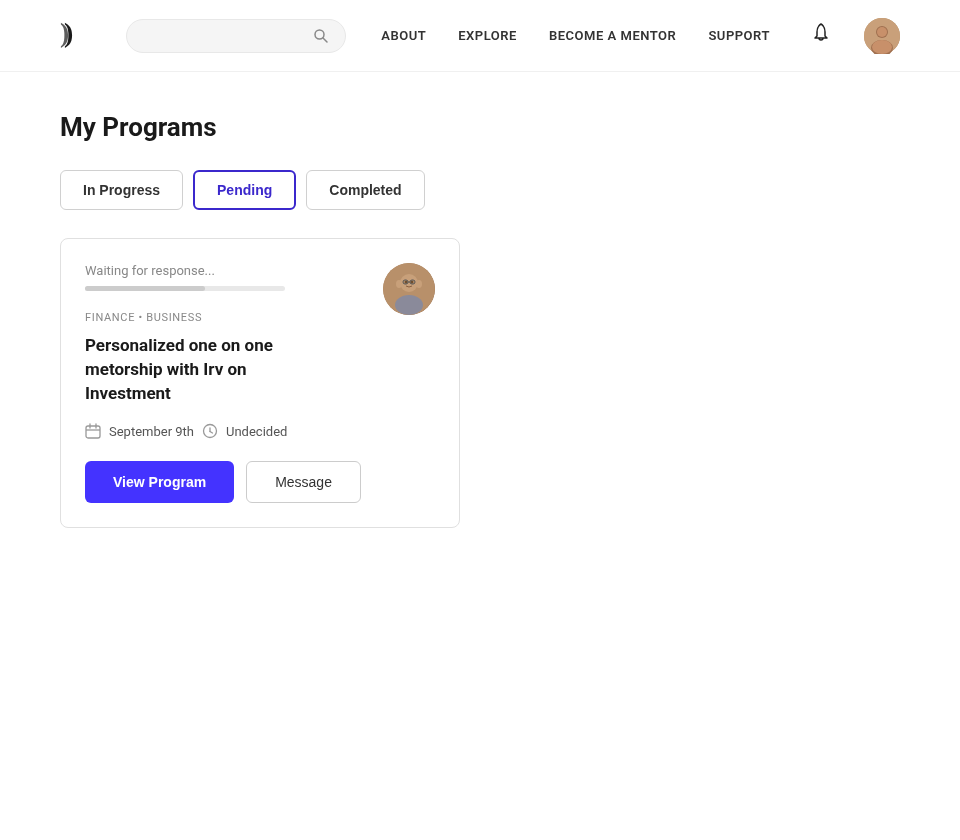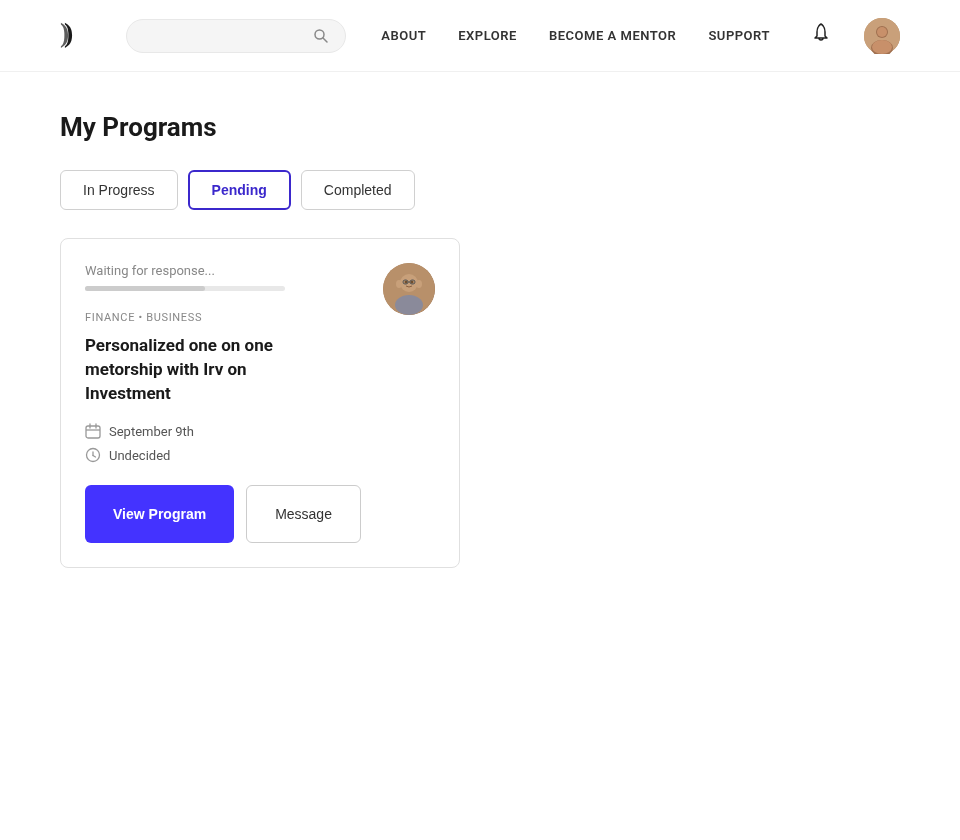--- a/index.html
+++ b/index.html
@@ -99,21 +99,21 @@
     .tabs {
       display: flex;
       gap: 10px;
       margin-bottom: 28px;
     }
     .tab {
       padding: 10px 22px;
       border-radius: 6px;
       border: 1px solid #d0d0d0;
       font-size: 14px;
-      font-weight: 400;
+      font-weight: 700;
       color: #333;
       cursor: pointer;
       background: #fff;
       transition: all 0.15s;
     }
     .tab.active {
       border: 2px solid #3b28cc;
       color: #3b28cc;
       font-weight: 600;
     }
@@ -170,21 +170,21 @@
     .card-title {
       font-size: 17px;
       font-weight: 700;
       color: #1a1a1a;
       line-height: 1.4;
       margin-bottom: 18px;
       max-width: 240px;
     }
     .card-meta {
       display: flex;
-      flex-direction: column;
+      flex-direction: row;
       gap: 8px;
       margin-bottom: 22px;
     }
     .meta-item {
       display: flex;
       align-items: center;
       gap: 8px;
       font-size: 13px;
       color: #555;
     }
@@ -201,21 +201,21 @@
       font-size: 14px;
       font-weight: 600;
       cursor: pointer;
       transition: background 0.15s;
     }
     .btn-secondary {
       background: #fff;
       color: #333;
       border: 1px solid #ccc;
       border-radius: 6px;
-      padding: 20px 28px;
+      padding: 12px 28px;
       font-size: 14px;
       font-weight: 500;
       cursor: pointer;
       transition: border-color 0.15s;
     }
 
     
     .calendar-icon-svg, .clock-icon-svg {
       display: inline-block;
       vertical-align: middle;

